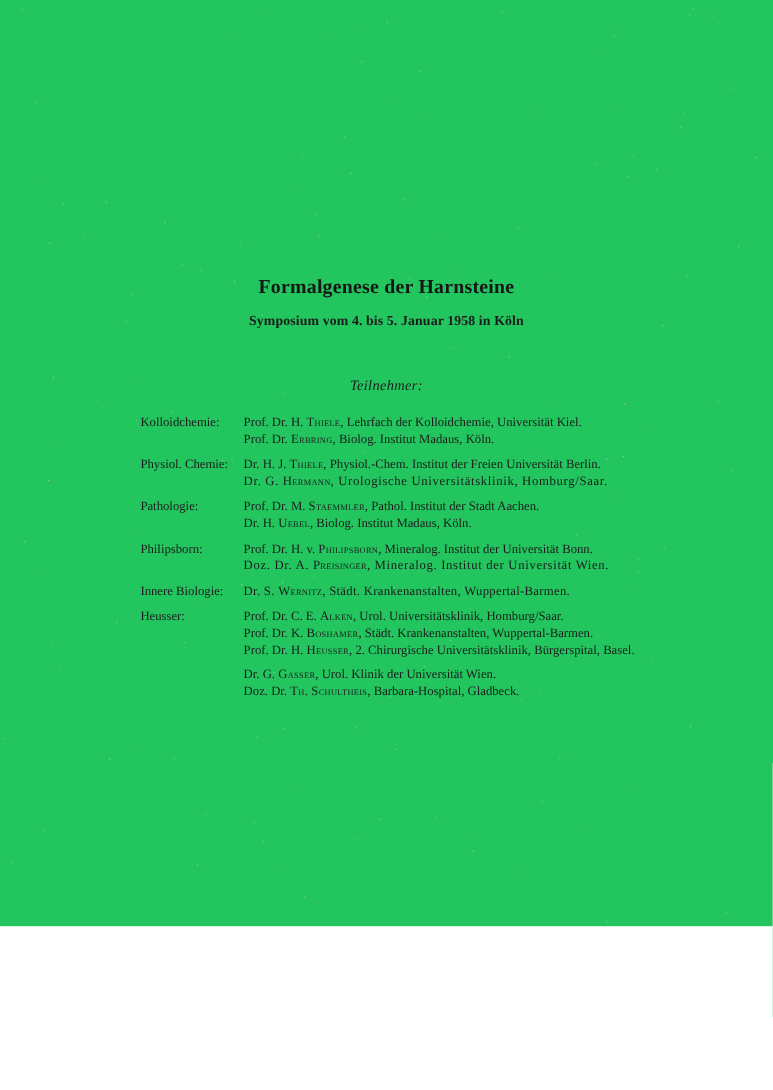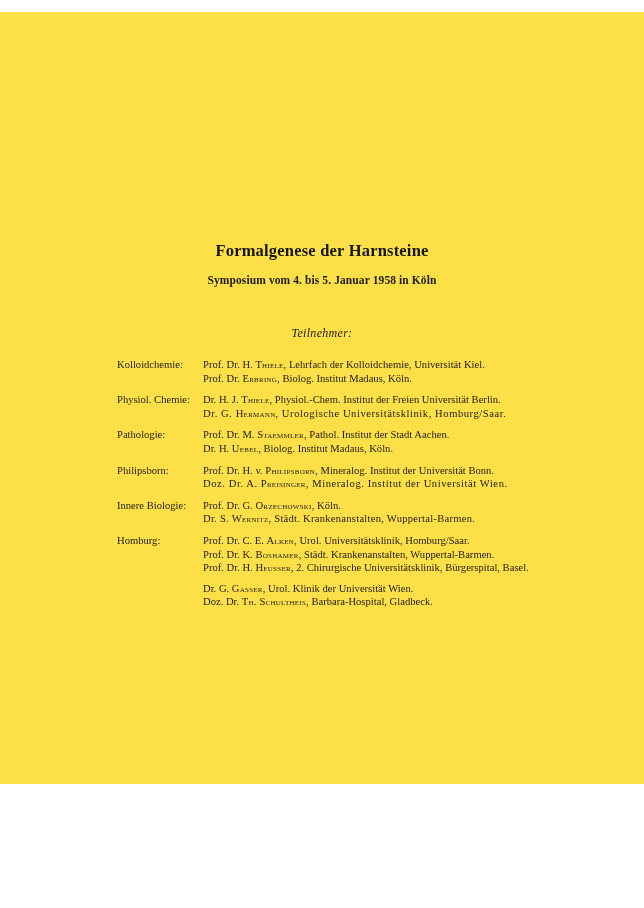--- a/index.html
+++ b/index.html
@@ -10,22 +10,22 @@
   }
   body {
     font-family: "Liberation Serif", "DejaVu Serif", serif;
     color: #1a1a1a;
     -webkit-font-smoothing: antialiased;
   }
   .page {
     position: relative;
     width: 644px;
     height: 772px;
-    margin: 12px auto;
-    background: #fde047;
+    margin: 0 auto;
+    background: #22c55e;
     overflow: hidden;
   }
 
   
   .speckles {
     position: absolute;
     inset: 0;
     pointer-events: none;
     z-index: 0;
   }
@@ -330,26 +330,25 @@
       <div class="group">
         <div class="group-label">Philipsborn:</div>
         <div class="group-entries">
           <div class="entry">Prof. Dr. H. v. <span class="sc">Philipsborn</span>, Mineralog. Institut der Universität Bonn.</div>
           <div class="entry loose">Doz. Dr. A. <span class="sc">Preisinger</span>, Mineralog. Institut der Universität Wien.</div>
         </div>
       </div>
       <div class="group">
         <div class="group-label">Innere Biologie:</div>
         <div class="group-entries">
-          <div class="entry">Prof. Dr. G. <span class="sc">Orzechowski</span>, Köln.</div>
           <div class="entry loose-sm">Dr. S. <span class="sc">Wernitz</span>, Städt. Krankenanstalten, Wuppertal-Barmen.</div>
         </div>
       </div>
       <div class="group">
-        <div class="group-label">Homburg:</div>
+        <div class="group-label">Heusser:</div>
         <div class="group-entries">
           <div class="entry">Prof. Dr. C. E. <span class="sc">Alken</span>, Urol. Universitätsklinik, Homburg/Saar.</div>
           <div class="entry">Prof. Dr. K. <span class="sc">Boshamer</span>, Städt. Krankenanstalten, Wuppertal-Barmen.</div>
           <div class="entry wrap">Prof. Dr. H. <span class="sc">Heusser</span>, 2. Chirurgische Universitätsklinik, Bürgerspital, Basel.</div>
           <div class="entry spaced-above">Dr. G. <span class="sc">Gasser</span>, Urol. Klinik der Universität Wien.</div>
           <div class="entry">Doz. Dr. <span class="sc">Th.</span> <span class="sc">Schultheis</span>, Barbara-Hospital, Gladbeck.</div>
         </div>
       </div>
     </div>
 

